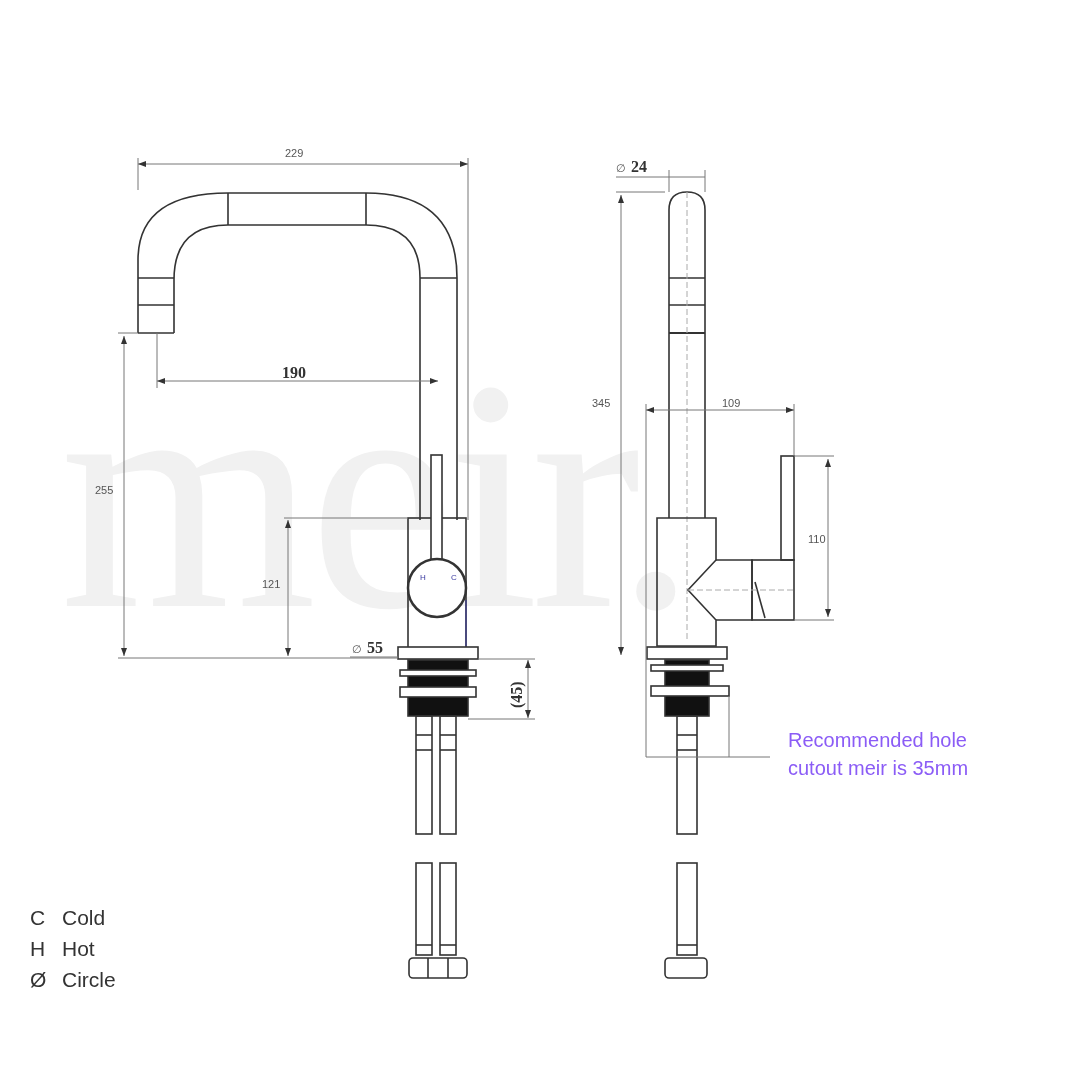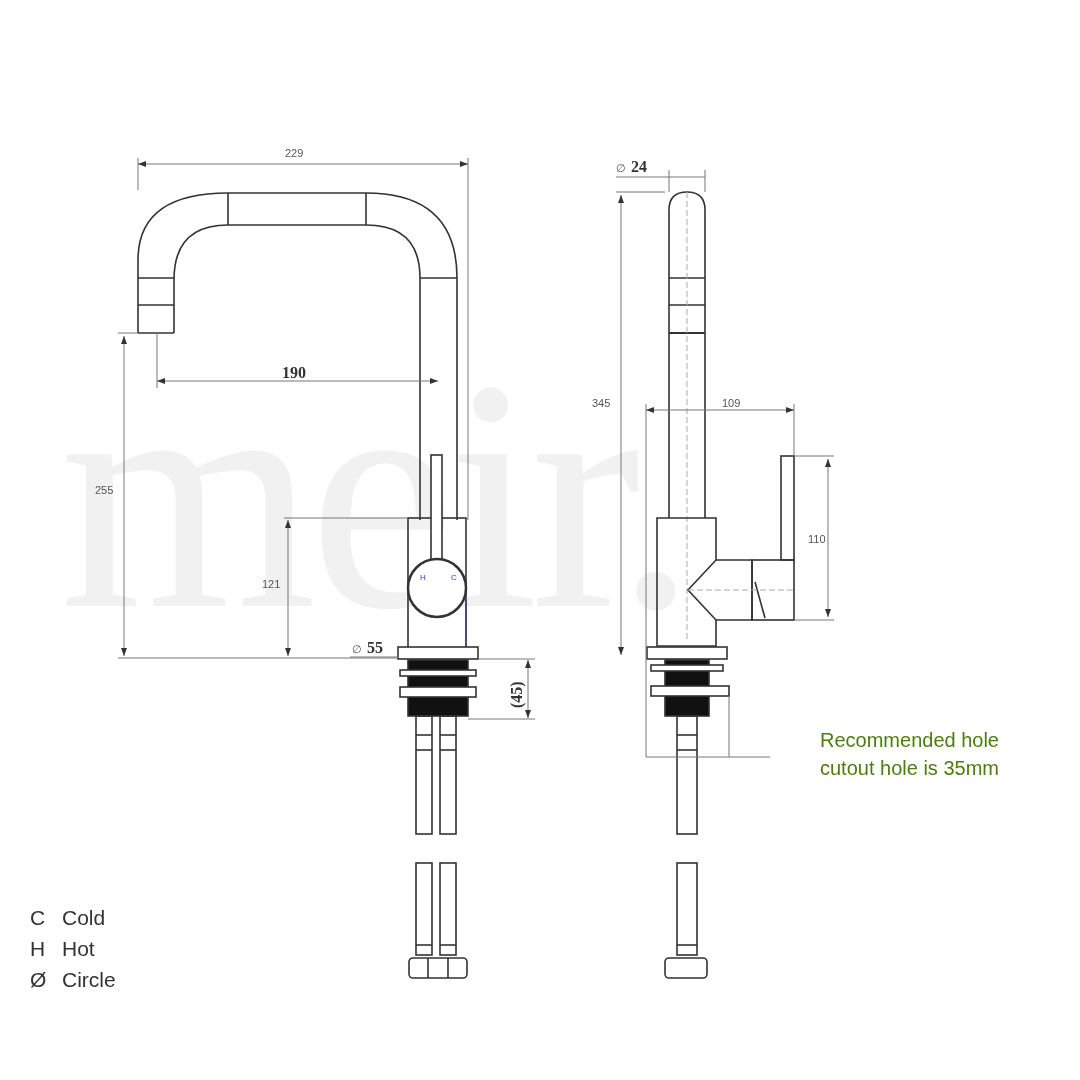--- a/index.html
+++ b/index.html
@@ -3,21 +3,21 @@
   <meta charset="utf-8">
   <style>
     html, body { margin:0; padding:0; background:#ffffff; }
     body { width:1080px; height:1080px; position:relative; overflow:hidden;
            font-family:"Liberation Sans", sans-serif; }
     .watermark { position:absolute; left:60px; top:330px; font-family:Liberation Serif, serif;
                  font-size:330px; color:#f1f1f1; letter-spacing:-8px; line-height:1; z-index:0; }
     svg.drawing { position:absolute; left:0; top:0; z-index:1; }
     .dimtxt { font-family:"Liberation Sans", sans-serif; font-size:11px; fill:#555; }
     .dimbold { font-family:"Liberation Serif", serif; font-weight:bold; font-size:16px; fill:#333; }
-    .note { position:absolute; left:820px; top:726px; font-size:20px; line-height:28px; color:#4d7c0f; z-index:2; }
+    .note { position:absolute; left:788px; top:726px; font-size:20px; line-height:28px; color:#8b5cf6; z-index:2; }
     .legend { position:absolute; left:30px; top:902px; font-size:21px; line-height:31px; color:#333; z-index:2; }
     .legend-row { display:flex; gap:12px; }
     .legend-key { width:20px; display:inline-block; }
   </style>
 </head>
 <body>
 
 <div class="watermark">meir.</div>
 
 <svg class="drawing" width="1080" height="1080" viewBox="0 0 1080 1080">
@@ -139,21 +139,21 @@
   </g>
   <text class="dimtxt" x="616" y="172" font-size="14">∅</text>
   <text class="dimbold" x="631" y="172" font-size="14">24</text>
   <text class="dimtxt" x="592" y="407">345</text>
   <text class="dimtxt" x="722" y="407">109</text>
   <text class="dimtxt" x="808" y="543">110</text>
 </svg>
 
 <div class="note">
   <div>Recommended hole</div>
-  <div>cutout hole is 35mm</div>
+  <div>cutout meir is 35mm</div>
 </div>
 
 <div class="legend">
   <div class="legend-row">
     <span class="legend-key">C</span>
     <span>Cold</span>
   </div>
   <div class="legend-row">
     <span class="legend-key">H</span>
     <span>Hot</span>

